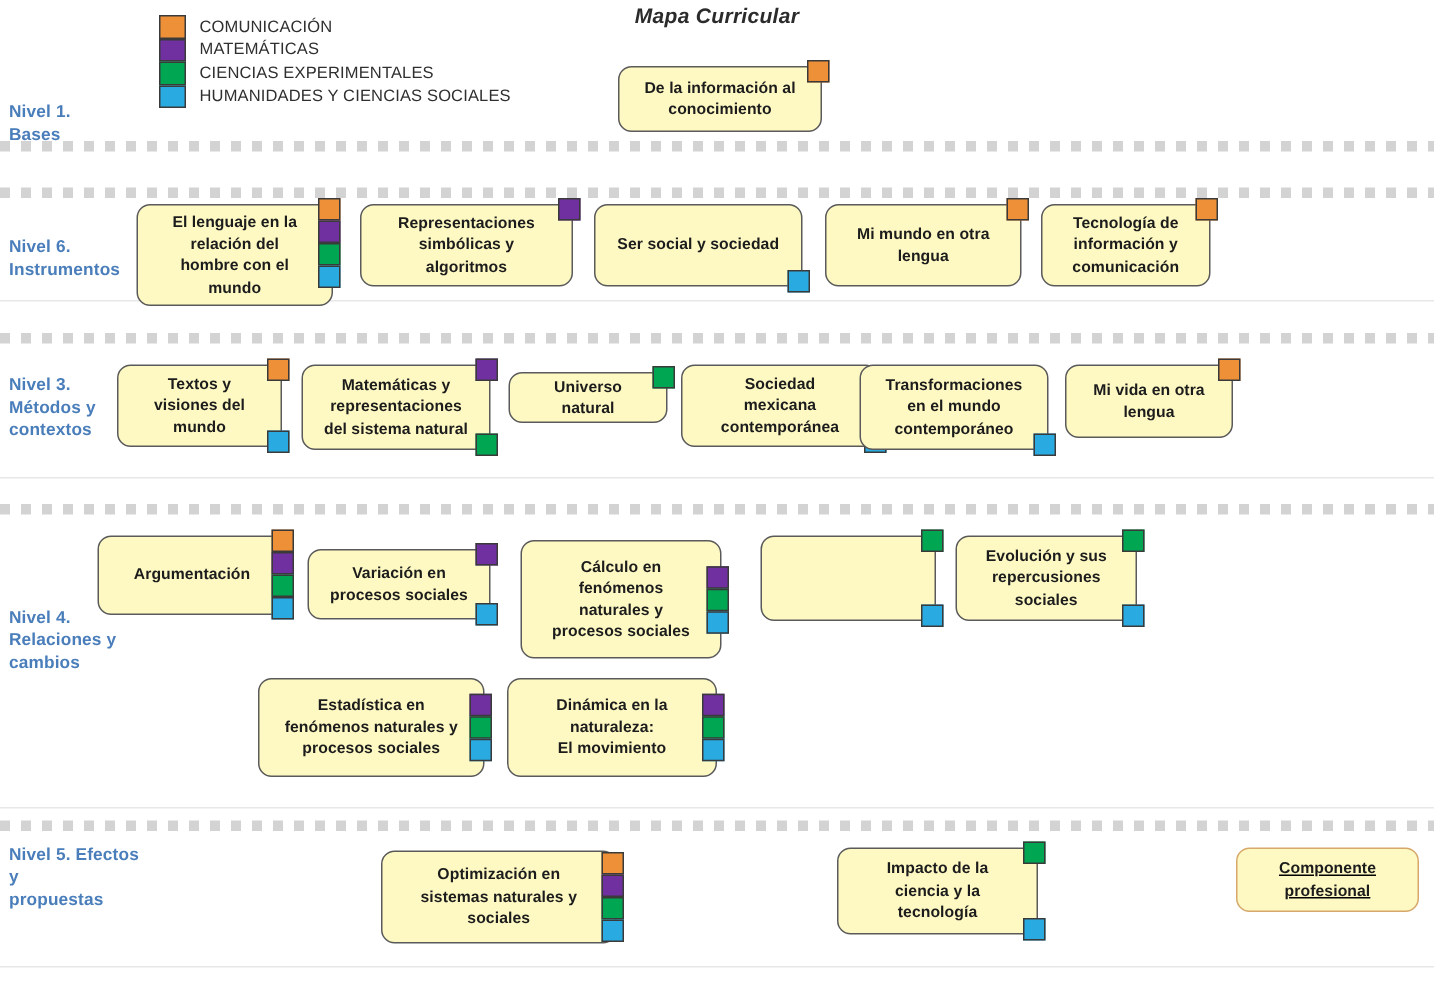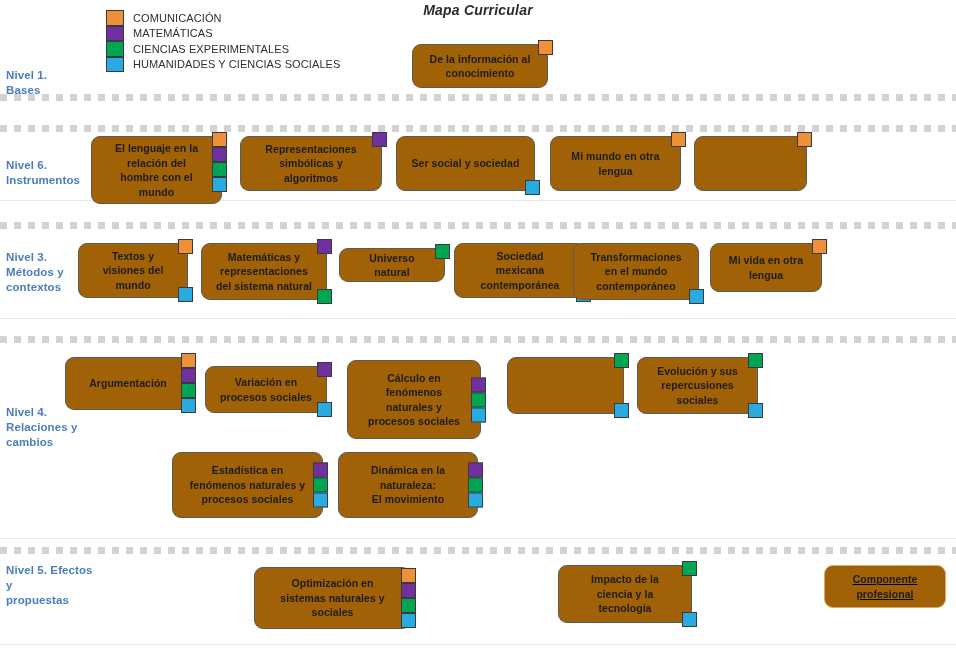--- a/index.html
+++ b/index.html
@@ -85,21 +85,21 @@
     height: 1px;
     background: #e8e8e8;
   }
 
   
   .box {
     position: absolute;
     box-sizing: border-box;
     border: 1.3px solid #5a5a5a;
     border-radius: 9px;
-    background: #a16207;
+    background: #fef9c3;
     display: flex;
     align-items: center;
     justify-content: center;
     z-index: 3;
   }
   .box.pro {
     border-color: #d6a86a;
   }
   .box-label {
     font-size: 10.5px;
@@ -217,20 +217,23 @@
         </div>
       </div>
       <div class="box" style="left: 550px; top: 136px; width: 131px; height: 55px;">
         <div class="box-label">Mi mundo en otra
 lengua</div>
         <div class="tags top">
           <div class="tag" style="background: rgb(237, 144, 55);"></div>
         </div>
       </div>
       <div class="box" style="left: 694px; top: 136px; width: 113px; height: 55px;">
+        <div class="box-label">Tecnología de
+información y
+comunicación</div>
         <div class="tags top">
           <div class="tag" style="background: rgb(237, 144, 55);"></div>
         </div>
       </div>
       <div class="box" style="left: 78px; top: 243px; width: 110px; height: 55px;">
         <div class="box-label">Textos y
 visiones del
 mundo</div>
         <div class="tags top">
           <div class="tag" style="background: rgb(237, 144, 55);"></div>

